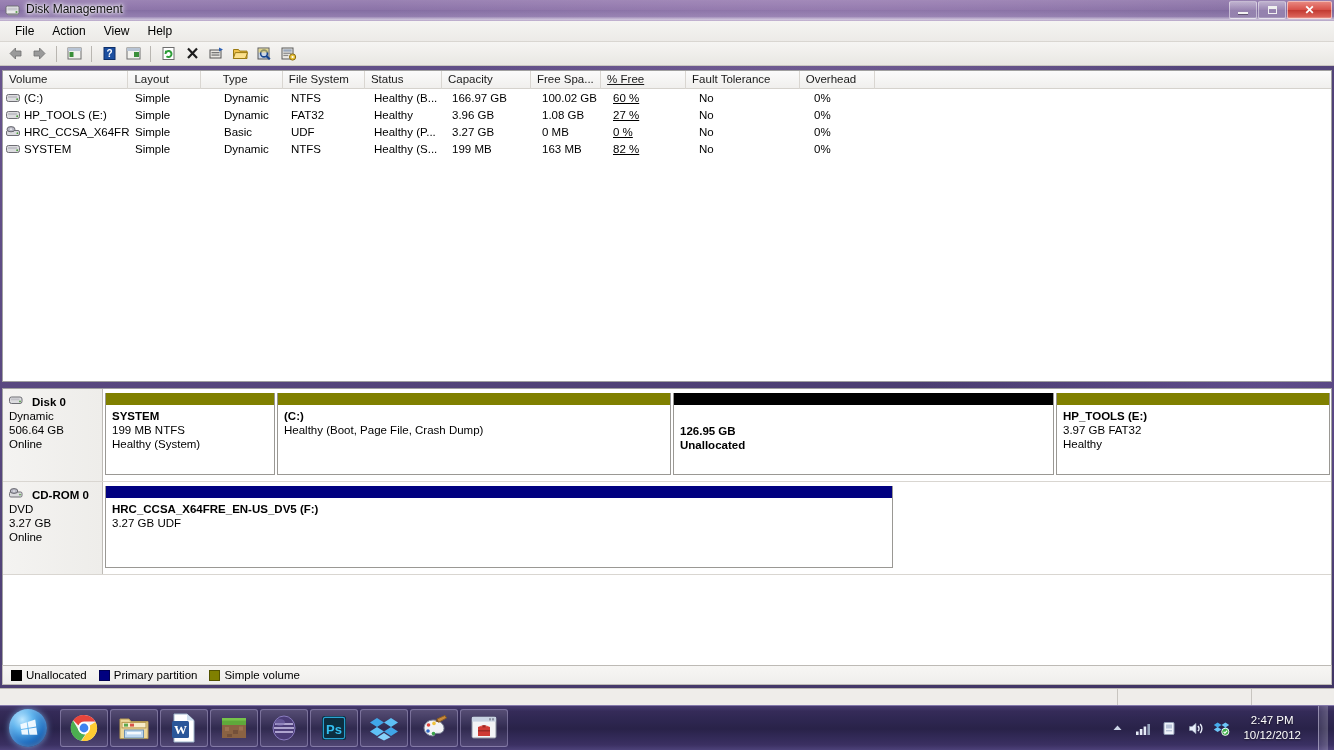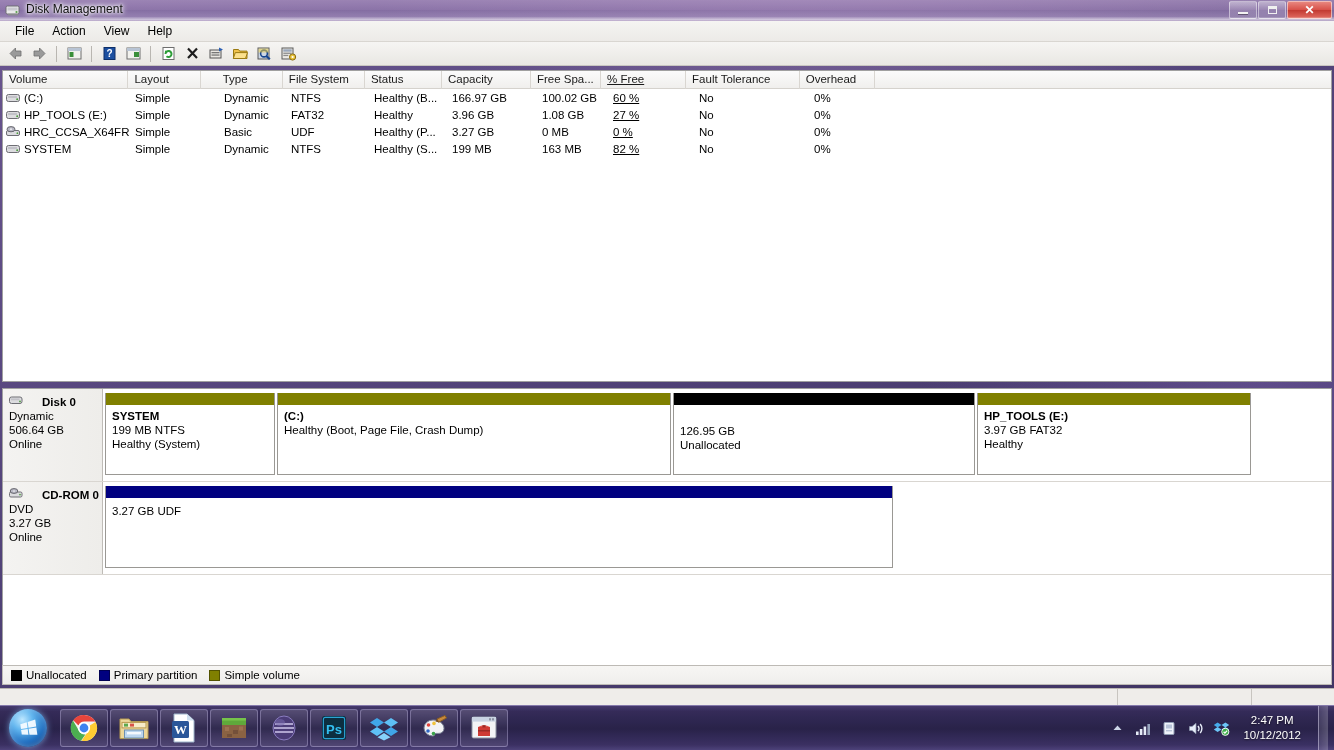--- a/index.html
+++ b/index.html
@@ -150,21 +150,21 @@
   .disk-row {
     display: flex;
     border-bottom: 1px solid #d9d6d1;
   }
   .disk-info {
     width: 100px; flex: 0 0 100px;
     background: linear-gradient(to right,#f4f3f1,#eeedea);
     border-right: 1px solid #bfbcb7;
     padding: 6px 0 6px 6px;
   }
-  .disk-title { font-size: 11.5px; font-weight: bold; color:#000; display:flex; align-items:center; gap:18px; }
+  .disk-title { font-size: 11.5px; font-weight: bold; color:#000; display:flex; align-items:center; gap:8px; }
   .disk-sub { font-size: 11.5px; color:#000; margin-top: 2px; }
   .disk-bars {
     flex: 1; position: relative;
     padding: 4px 2px 6px 2px;
     display: flex; gap: 2px;
   }
   .part {
     position: relative;
     background: #fff;
     border: 1px solid #9a9894;
@@ -507,21 +507,21 @@
         </div>
 
         <div class="part" style="width:394px;">
           <span class="capbar" style="background:#808000;"></span>
           <div class="pbody">
             <div class="pname">(C:)</div>
             <div class="pline">Healthy (Boot, Page File, Crash Dump)</div>
           </div>
         </div>
 
-        <div class="part unalloc" style="width:302px;">
+        <div class="part unalloc" style="width:381px;font-weight:bold;">
           <span class="capbar" style="background:#000000;"></span>
           <div class="pbody">
             <div class="pline">126.95 GB</div>
             <div class="pline">Unallocated</div>
           </div>
         </div>
 
         <div class="part" style="width:274px;">
           <span class="capbar" style="background:#808000;"></span>
           <div class="pbody">
@@ -548,20 +548,21 @@
           <span>CD-ROM 0</span>
         </div>
         <div class="disk-sub">DVD</div>
         <div class="disk-sub">3.27 GB</div>
         <div class="disk-sub">Online</div>
       </div>
       <div class="disk-bars">
         <div class="part" style="width:788px;">
           <span class="capbar" style="background:#000080;"></span>
           <div class="pbody">
+            <div class="pname">HRC_CCSA_X64FRE_EN-US_DV5  (F:)</div>
             <div class="pline">3.27 GB UDF</div>
           </div>
         </div>
       </div>
     </div>
 
   </div>
 
   <div id="legend">
     <span class="leg-item">

